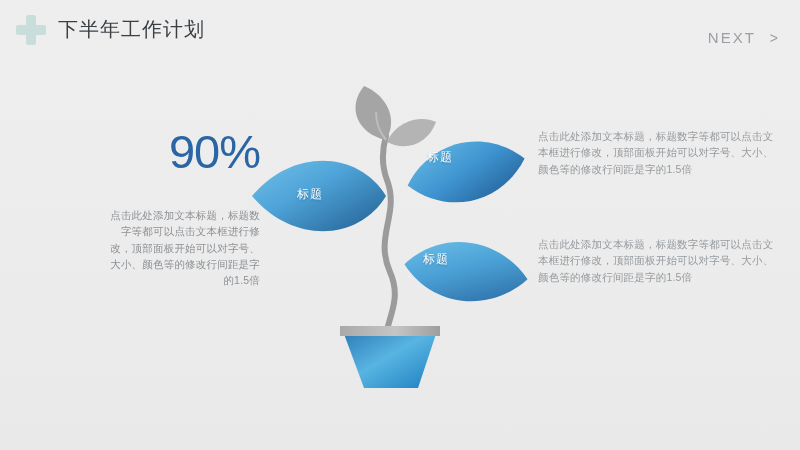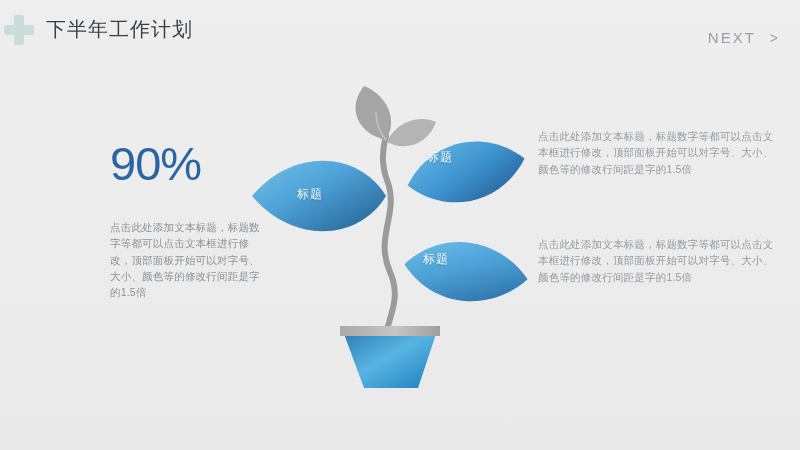--- a/index.html
+++ b/index.html
@@ -23,21 +23,21 @@
     overflow: hidden;
   }
 
   
   .header {
     position: absolute;
     top: 0; left: 0; right: 0;
     height: 58px;
     display: flex;
     align-items: center;
-    padding: 0 22px 0 4px;
+    padding: 0 22px 0 16px;
   }
 
   .brand-mark {
     width: 30px;
     height: 30px;
     position: relative;
     flex: 0 0 auto;
     margin-right: 12px;
     margin-top: 2px;
   }
@@ -74,22 +74,23 @@
     font-size: 15px;
     letter-spacing: 2px;
     margin-top: 17px;
   }
   .next-nav .arrow { font-size: 14px; letter-spacing: 0; }
 
   
   .left-block {
     position: absolute;
     left: 110px;
-    top: 140px;
+    top: 128px;
     width: 150px;
+    text-align: right;
   }
 
   .pct {
     font-size: 47px;
     line-height: 1;
     color: #2a66a3;
     font-weight: 400;
     letter-spacing: -1px;
     margin-bottom: 32px;
   }

